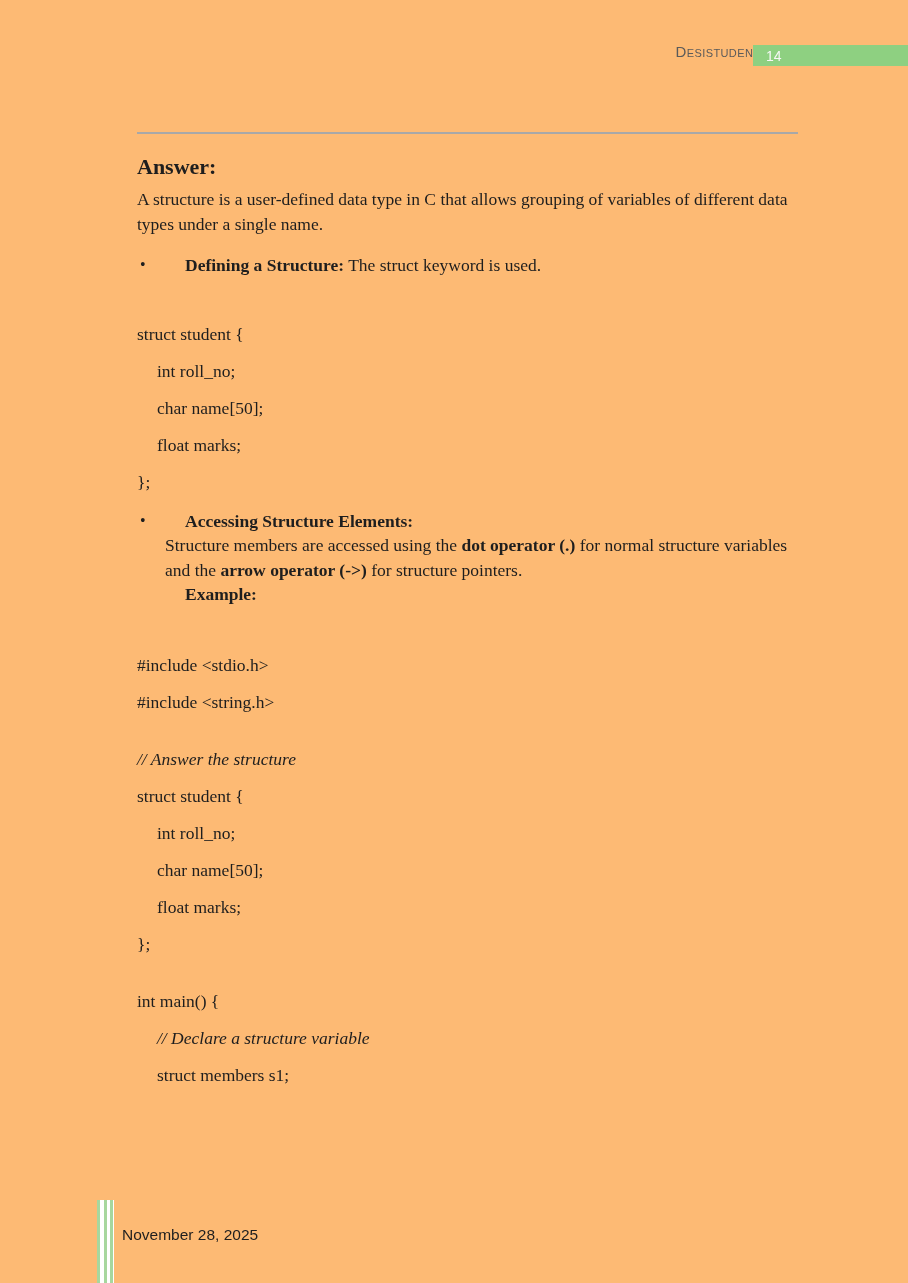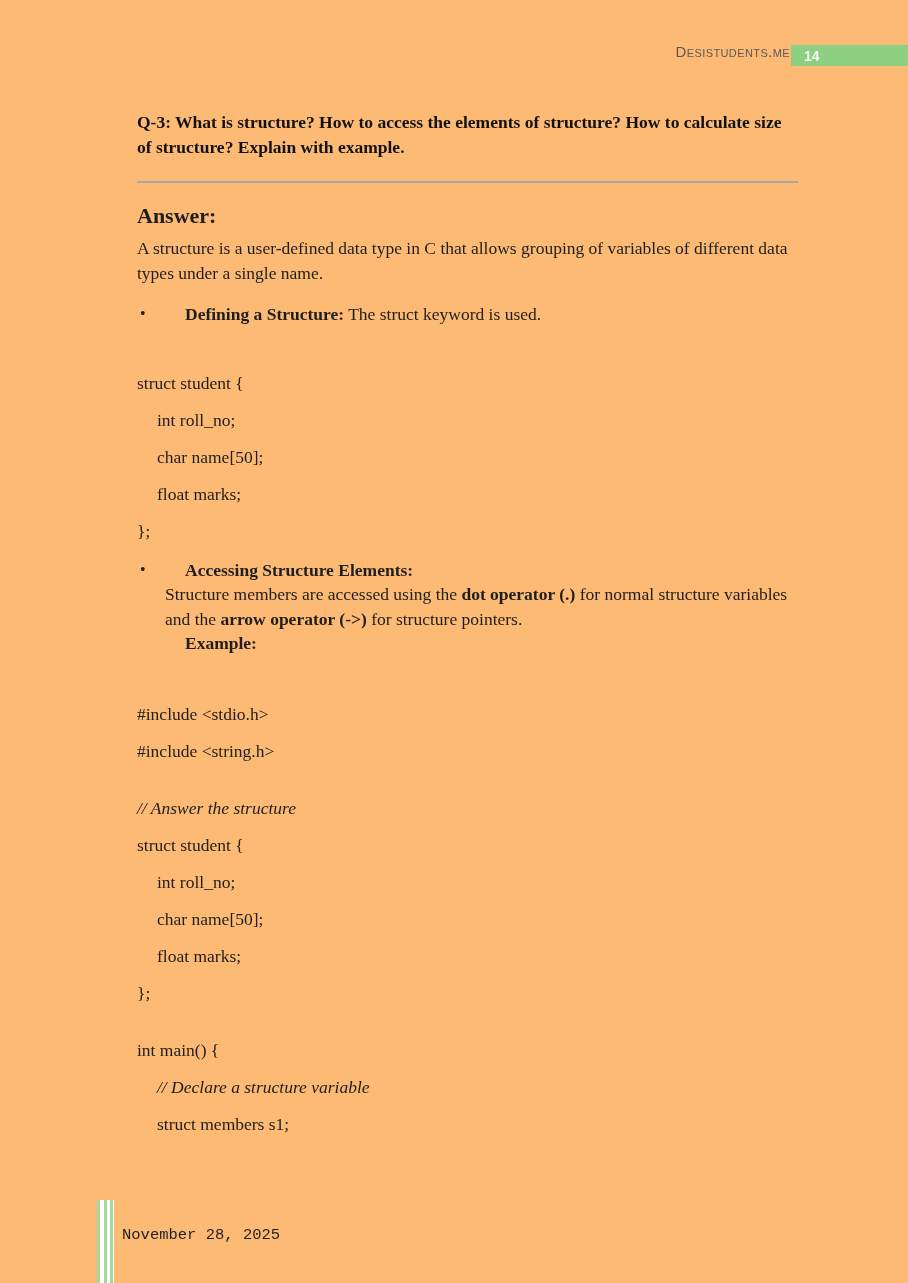--- a/index.html
+++ b/index.html
@@ -8,22 +8,22 @@
     font-family:"Liberation Serif", serif; color:#1e1e1e; overflow:hidden;
     border-bottom:1px solid #e4e4e4;
   }
   
   .site-name {
     position:absolute; top:43px; right:118px;
     font-family:"Liberation Sans", sans-serif; font-variant:small-caps;
     font-size:15px; letter-spacing:.4px; color:#5a5a5a;
   }
   .page-badge {
-    position:absolute; top:45px; left:791px; right:0; height:21px;
-    background:#8ED081; display:flex; align-items:center;font-weight:bold;
+    position:absolute; top:45px; left:753px; right:0; height:21px;
+    background:#8ED081; display:flex; align-items:center;
   }
   .page-badge span {
     font-family:"Liberation Sans", sans-serif; font-size:14px; color:#f7f7f7;
     padding-left:13px;
   }
   
   .content { position:absolute; left:137px; top:110px; width:661px; }
   .question {
     margin:0; font-size:17.5px; font-weight:bold; line-height:24.5px; color:#111;
   }
@@ -44,36 +44,35 @@
   .code-line.ind { padding-left:20px; }
   .code-line.italic { font-style:italic; }
   .code-line.gap { margin-top:37px; }
   
   .footer-stripes {
     position:absolute; left:97px; top:1200px; width:17px; height:83px;
     background:repeating-linear-gradient(90deg, #a7d79e 0 3px, #ffffff 3px 6.5px);
   }
   .footer-date {
     position:absolute; left:122px; top:1226px;
-    font-family:Liberation Mono, monospace; font-size:15.5px; color:#1f1f1f;
+    font-family:Liberation Sans, sans-serif; font-size:15.5px; color:#1f1f1f;
   }
 </style>
 </head>
 <body>
 
 <div class="page">
 
   <span class="site-name">Desistudents.me</span>
   <div class="page-badge">
     <span>14</span>
   </div>
 
   <div class="content">
 
-    <h1 class="question">Q-3: What is structure? How to access the elements of structure? How to calculate size of structure? Explain with example.</h1>
 
     <div class="divider"></div>
 
     <p class="answer-label">Answer:</p>
 
     <p class="intro">A structure is a user-defined data type in C that allows grouping of variables of different data types under a single name.</p>
 
     <div class="bullet bullet-1">
       <span class="marker">•</span>
       <div class="bullet-body">

